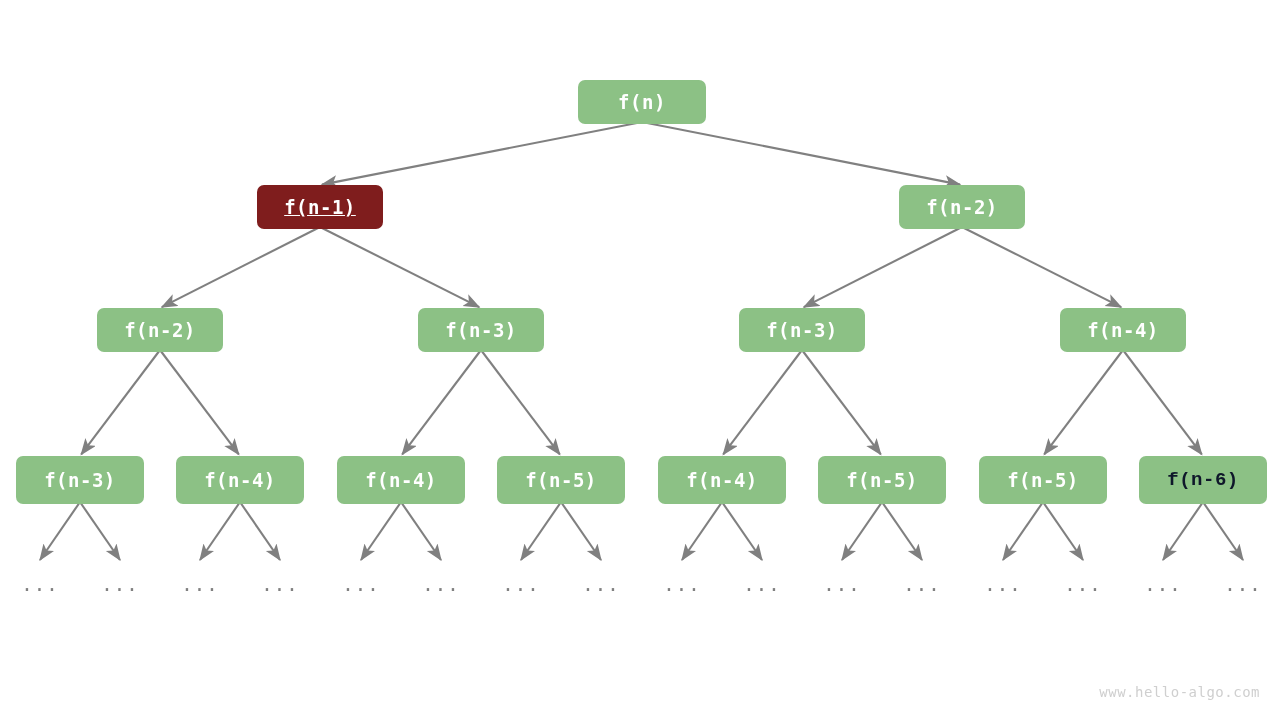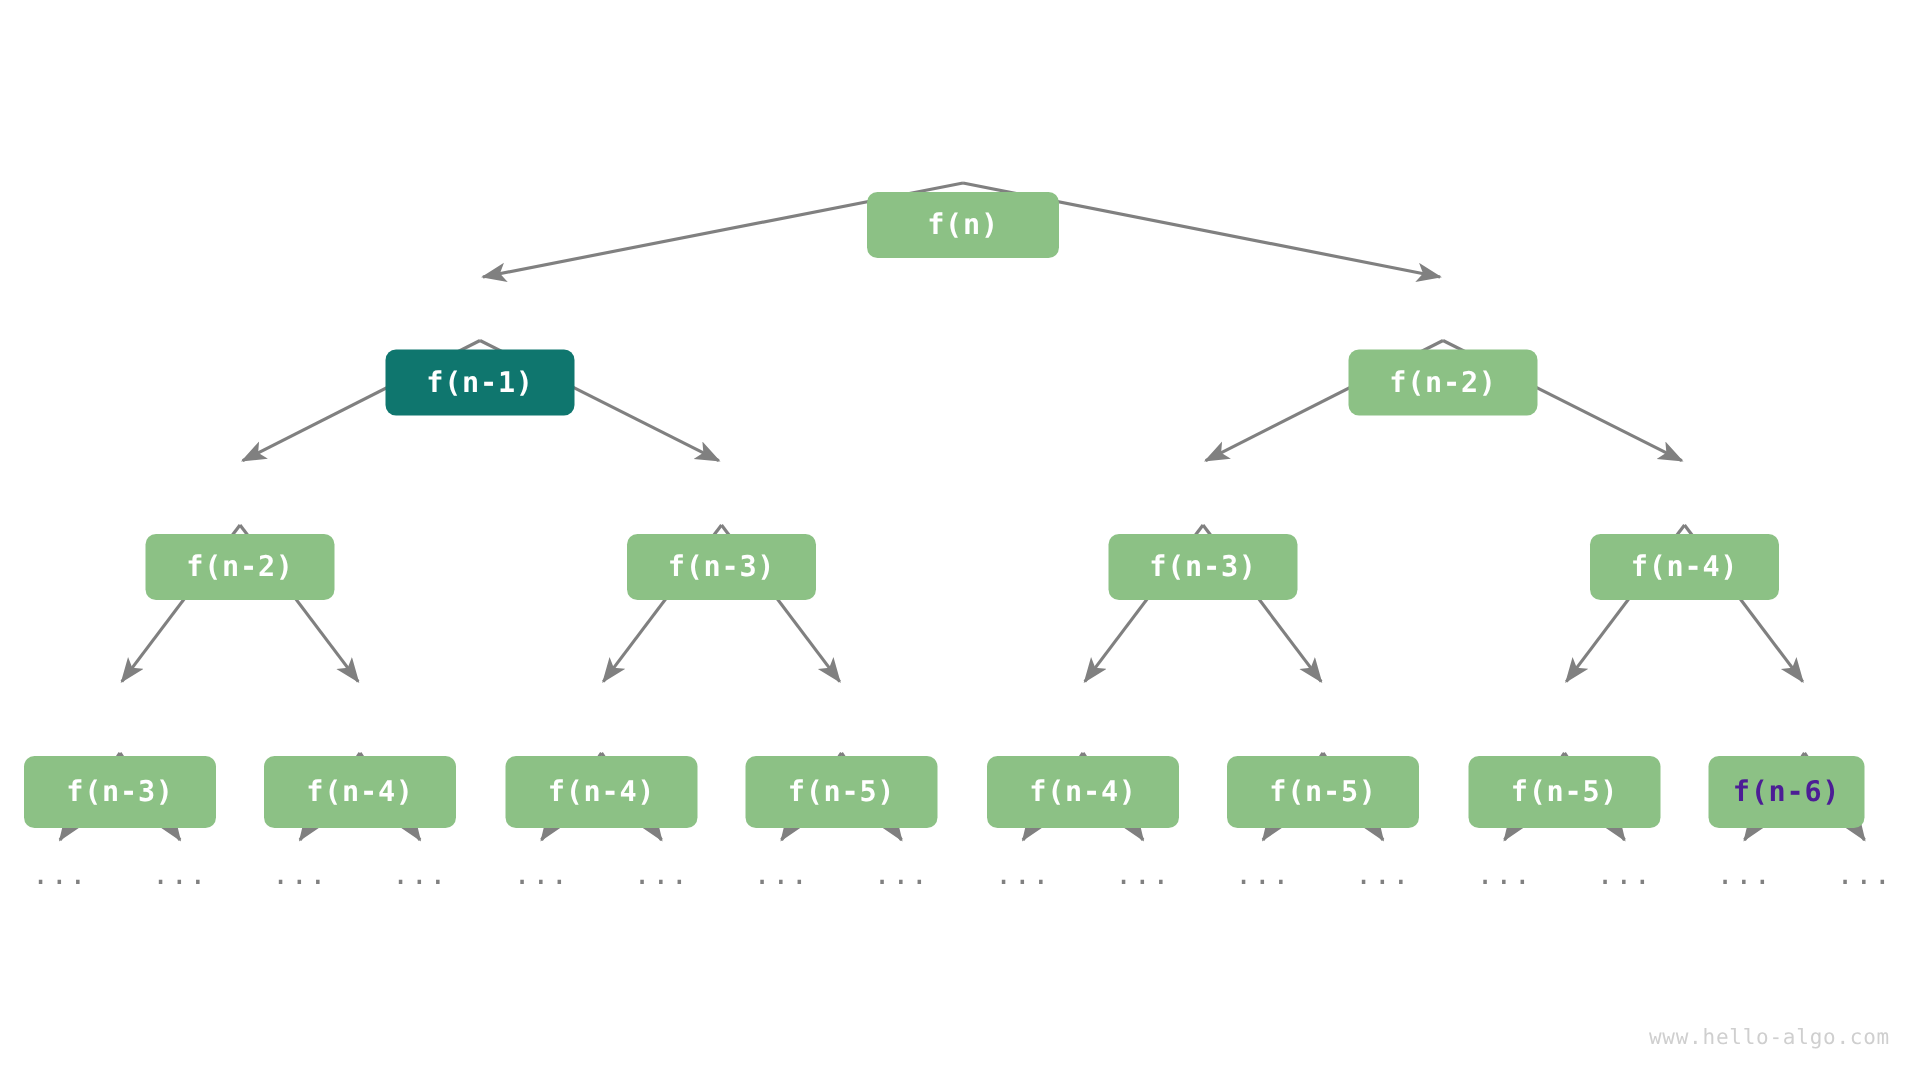--- a/index.html
+++ b/index.html
@@ -31,21 +31,20 @@
     color: #ffffff;
     font-family: "DejaVu Sans Mono", monospace;
     font-size: 19px;
     font-weight: bold;
     letter-spacing: 0.5px;
     display: flex;
     align-items: center;
     justify-content: center;
     white-space: nowrap;
     z-index: 2;
-    margin-top: 48px;
   }
   .ellipsis {
     position: absolute;
     color: #808080;
     font-family: "DejaVu Sans Mono", monospace;
     font-size: 19px;
     letter-spacing: 1px;
     line-height: 1;
     transform: translate(-50%, -50%);
     z-index: 2;
@@ -105,21 +104,21 @@
         <line x1="1043" y1="502" x2="1083" y2="560" stroke="#808080" stroke-width="2.1" marker-end="url(#arrowhead)"></line>
         <line x1="1203" y1="502" x2="1163" y2="560" stroke="#808080" stroke-width="2.1" marker-end="url(#arrowhead)"></line>
         <line x1="1203" y1="502" x2="1243" y2="560" stroke="#808080" stroke-width="2.1" marker-end="url(#arrowhead)"></line>
       </g>
   </svg>
 
   <div id="node-layer">
       <div class="node" style="left: 578px; top: 80px; width: 128px; height: 44px; background: rgb(140, 193, 133); color: rgb(255, 255, 255);">
         <span>f(n)</span>
       </div>
-      <div class="node" style="left: 257px; top: 185px; width: 126px; height: 44px; background: #0f766e; color: rgb(255, 255, 255);">
+      <div class="node" style="left: 257px; top: 185px; width: 126px; height: 44px; background: #7f1d1d; color: rgb(255, 255, 255); text-decoration: underline;">
         <span>f(n-1)</span>
       </div>
       <div class="node" style="left: 899px; top: 185px; width: 126px; height: 44px; background: rgb(140, 193, 133); color: rgb(255, 255, 255);">
         <span>f(n-2)</span>
       </div>
       <div class="node" style="left: 97px; top: 308px; width: 126px; height: 44px; background: rgb(140, 193, 133); color: rgb(255, 255, 255);">
         <span>f(n-2)</span>
       </div>
       <div class="node" style="left: 418px; top: 308px; width: 126px; height: 44px; background: rgb(140, 193, 133); color: rgb(255, 255, 255);">
         <span>f(n-3)</span>
@@ -144,21 +143,21 @@
       </div>
       <div class="node" style="left: 658px; top: 456px; width: 128px; height: 48px; background: rgb(140, 193, 133); color: rgb(255, 255, 255);">
         <span>f(n-4)</span>
       </div>
       <div class="node" style="left: 818px; top: 456px; width: 128px; height: 48px; background: rgb(140, 193, 133); color: rgb(255, 255, 255);">
         <span>f(n-5)</span>
       </div>
       <div class="node" style="left: 979px; top: 456px; width: 128px; height: 48px; background: rgb(140, 193, 133); color: rgb(255, 255, 255);">
         <span>f(n-5)</span>
       </div>
-      <div class="node" style="left: 1139px; top: 456px; width: 104px; height: 48px; background: rgb(140, 193, 133); color: #4c1d95;">
+      <div class="node" style="left: 1139px; top: 456px; width: 128px; height: 48px; background: rgb(140, 193, 133); color: #0f172a; font-family: Liberation Mono, monospace;">
         <span>f(n-6)</span>
       </div>
     </div>
   <div id="ellipsis-layer">
       <div class="ellipsis" style="left: 40px; top: 584px; color: rgb(128, 128, 128);">...</div>
       <div class="ellipsis" style="left: 120px; top: 584px; color: rgb(128, 128, 128);">...</div>
       <div class="ellipsis" style="left: 200px; top: 584px; color: rgb(128, 128, 128);">...</div>
       <div class="ellipsis" style="left: 280px; top: 584px; color: rgb(128, 128, 128);">...</div>
       <div class="ellipsis" style="left: 361px; top: 584px; color: rgb(128, 128, 128);">...</div>
       <div class="ellipsis" style="left: 441px; top: 584px; color: rgb(128, 128, 128);">...</div>

